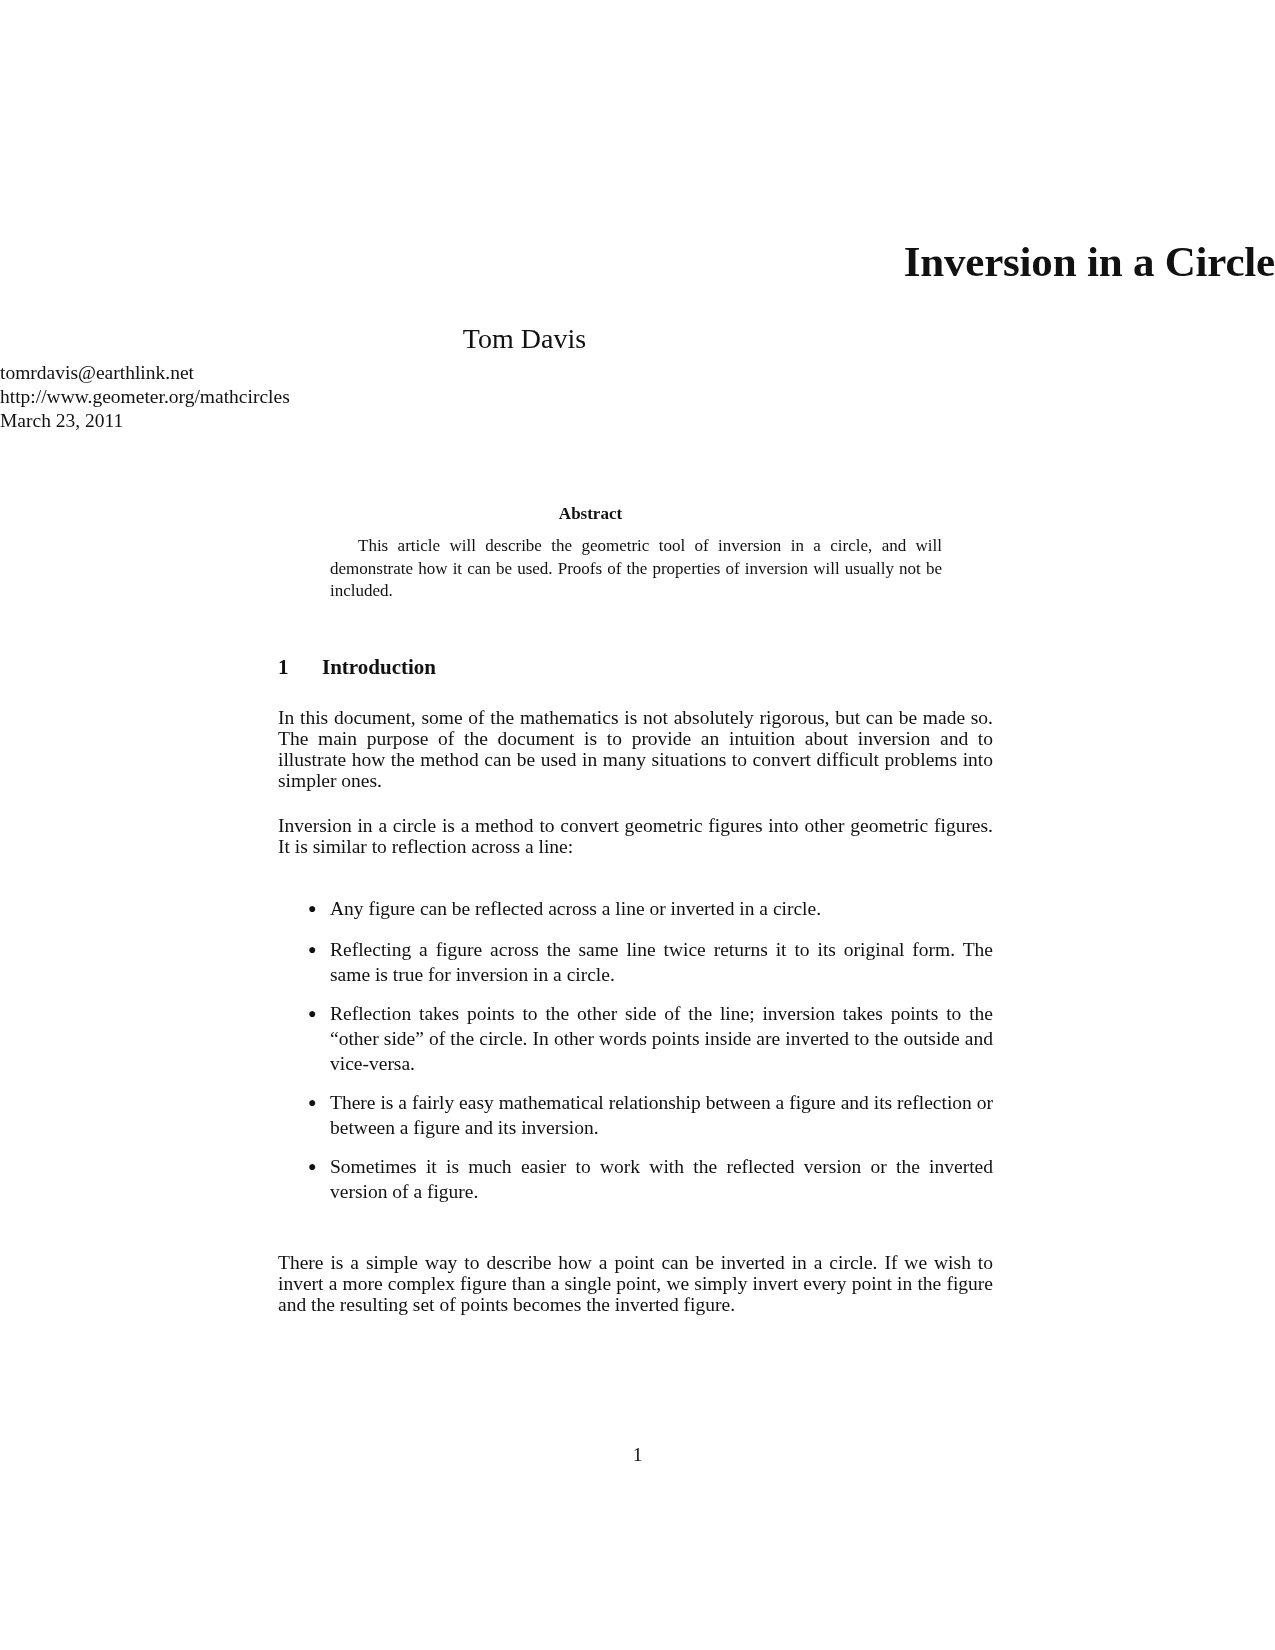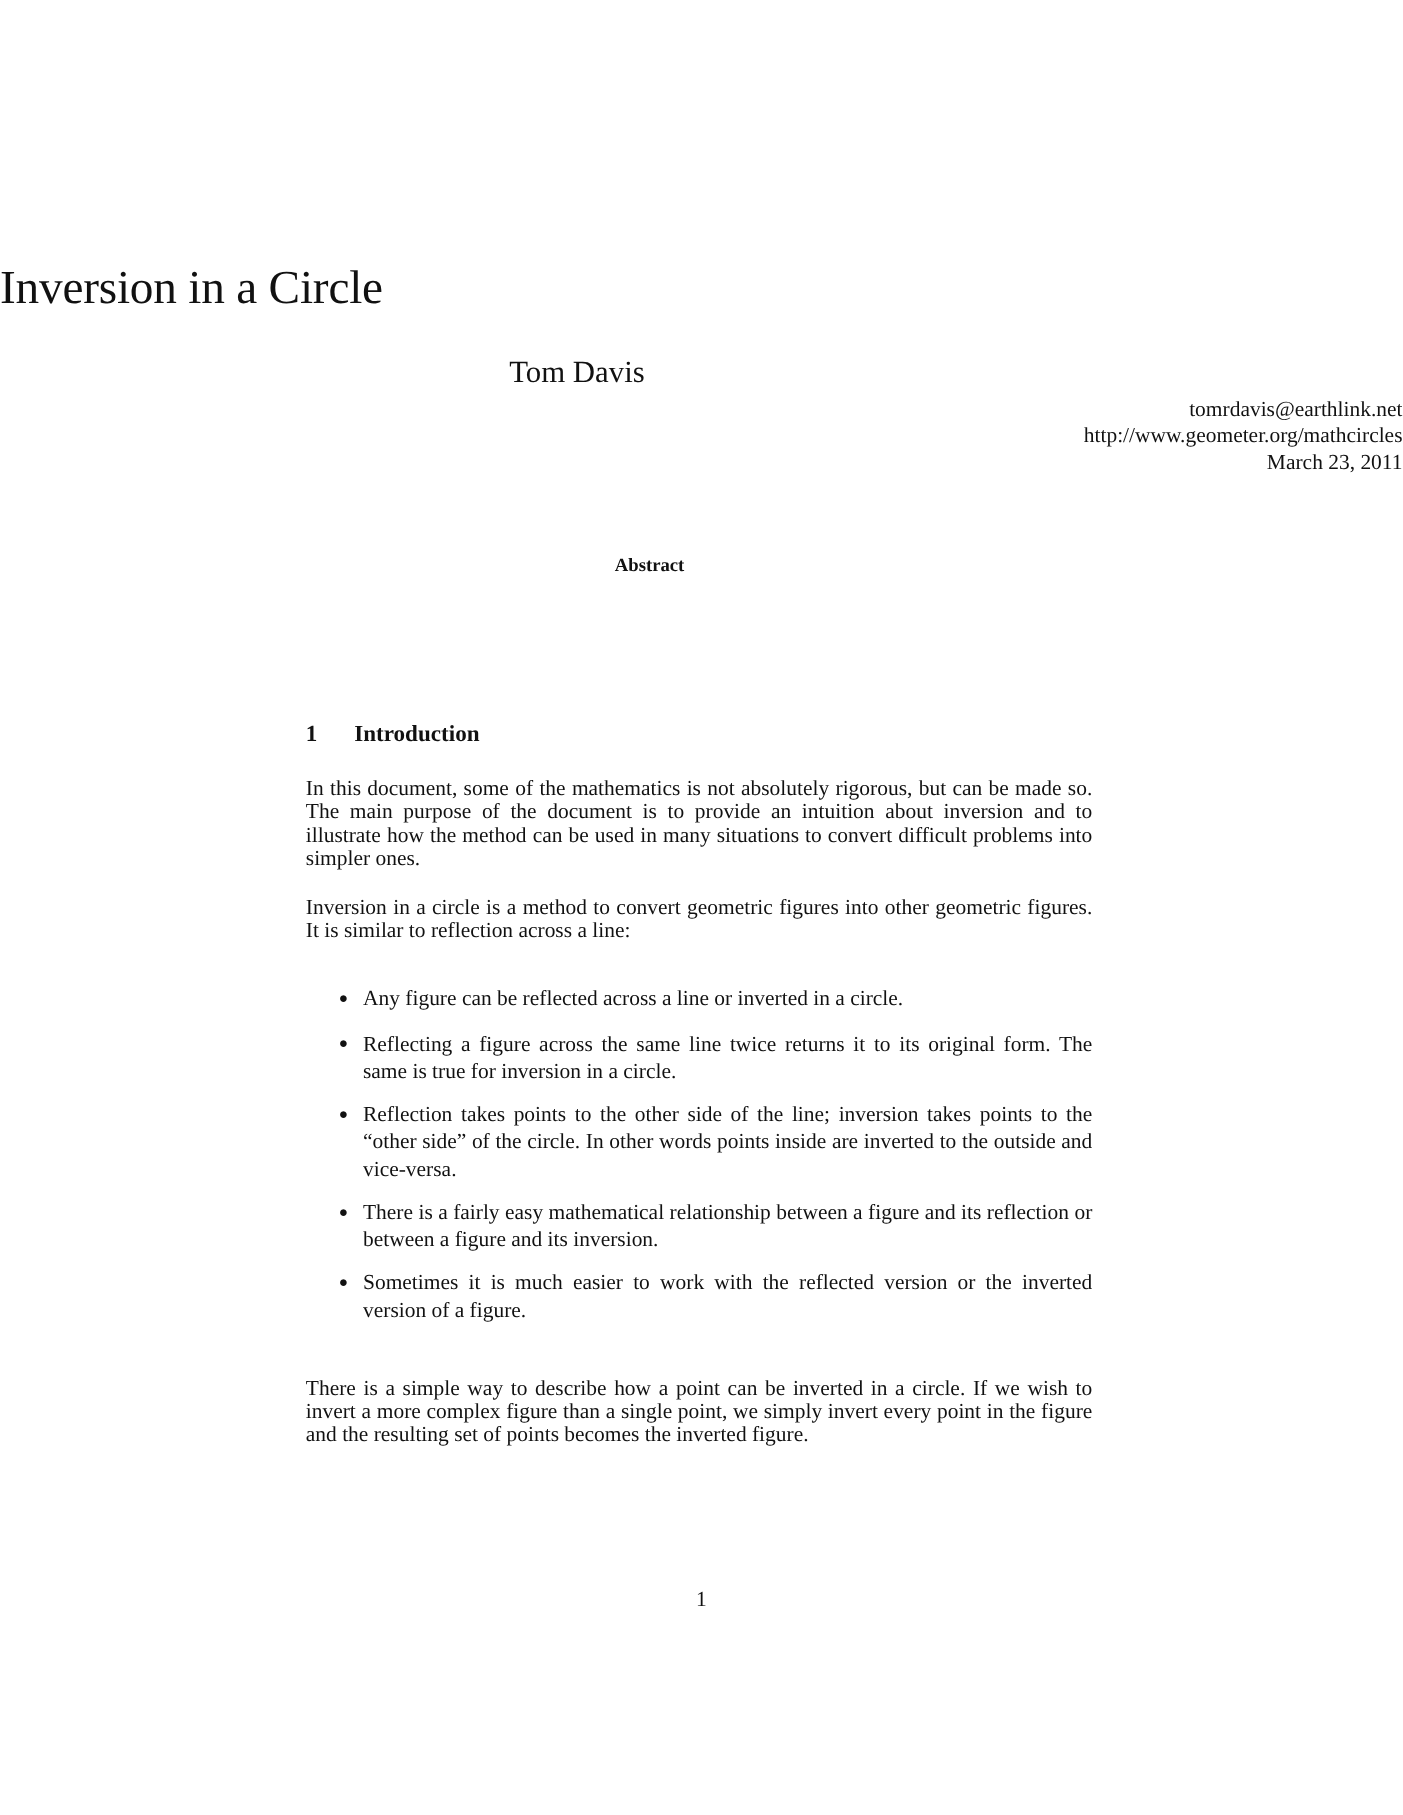--- a/index.html
+++ b/index.html
@@ -2,29 +2,29 @@
 <html><head>
 <meta charset="utf-8">
 <style>
   html, body { margin: 0; padding: 0; background: #ffffff; }
   body {
     width: 1275px; height: 1650px; position: relative; overflow: hidden;
     font-family: "Liberation Serif", "DejaVu Serif", serif; color: #111;
   }
   .page { position: absolute; left: 0; top: 0; width: 1275px; height: 1650px; }
   .title {
-    position: absolute; top: 236px; left: 0; width: 1275px; text-align: left;
-    font-size: 43px; font-weight: normal; line-height: 52px; letter-spacing: -0.2px;
+    position: absolute; top: 236px; left: 0; width: 1275px; text-align: right;
+    font-size: 43px; font-weight: bold; line-height: 52px; letter-spacing: -0.2px;
   }
   .author {
     position: absolute; top: 322px; left: 0; width: 1049px; text-align: center;
     font-size: 28px; line-height: 34px;
   }
   .meta-line {
-    position: absolute; left: 0; width: 1275px; text-align: right;
+    position: absolute; left: 0; width: 1275px; text-align: left;
     font-size: 19.5px; line-height: 24px;
   }
   .abstract-heading {
     position: absolute; top: 503px; left: 0; width: 1181px; text-align: center;
     font-size: 17px; font-weight: bold; line-height: 22px;
   }
   .abstract-body {
     position: absolute; top: 535px; left: 330px; width: 612px;
     font-size: 17px; line-height: 22.5px; text-align: justify;
     text-indent: 28px;
@@ -58,20 +58,21 @@
 
 <div class="page">
 
   <div class="title">Inversion in a Circle</div>
   <div class="author">Tom Davis</div>
   <div class="meta-line" style="top:361px;">tomrdavis@earthlink.net</div>
   <div class="meta-line" style="top:385px;">http://www.geometer.org/mathcircles</div>
   <div class="meta-line" style="top:409px;">March 23, 2011</div>
 
   <div class="abstract-heading">Abstract</div>
+  <div class="abstract-body">This article will describe the geometric tool of inversion in a circle, and will demonstrate how it can be used. Proofs of the properties of inversion will usually not be included.</div>
 
   <div class="section-heading">
     <span class="num">1</span><span>Introduction</span>
   </div>
 
   <div class="body-text" style="top:707px;">
     <p>In this document, some of the mathematics is not absolutely rigorous, but can be made so. The main purpose of the document is to provide an intuition about inversion and to illustrate how the method can be used in many situations to convert difficult problems into simpler ones.</p>
   </div>
   <div class="body-text" style="top:815px;">
     <p>Inversion in a circle is a method to convert geometric figures into other geometric figures. It is similar to reflection across a line:</p>

